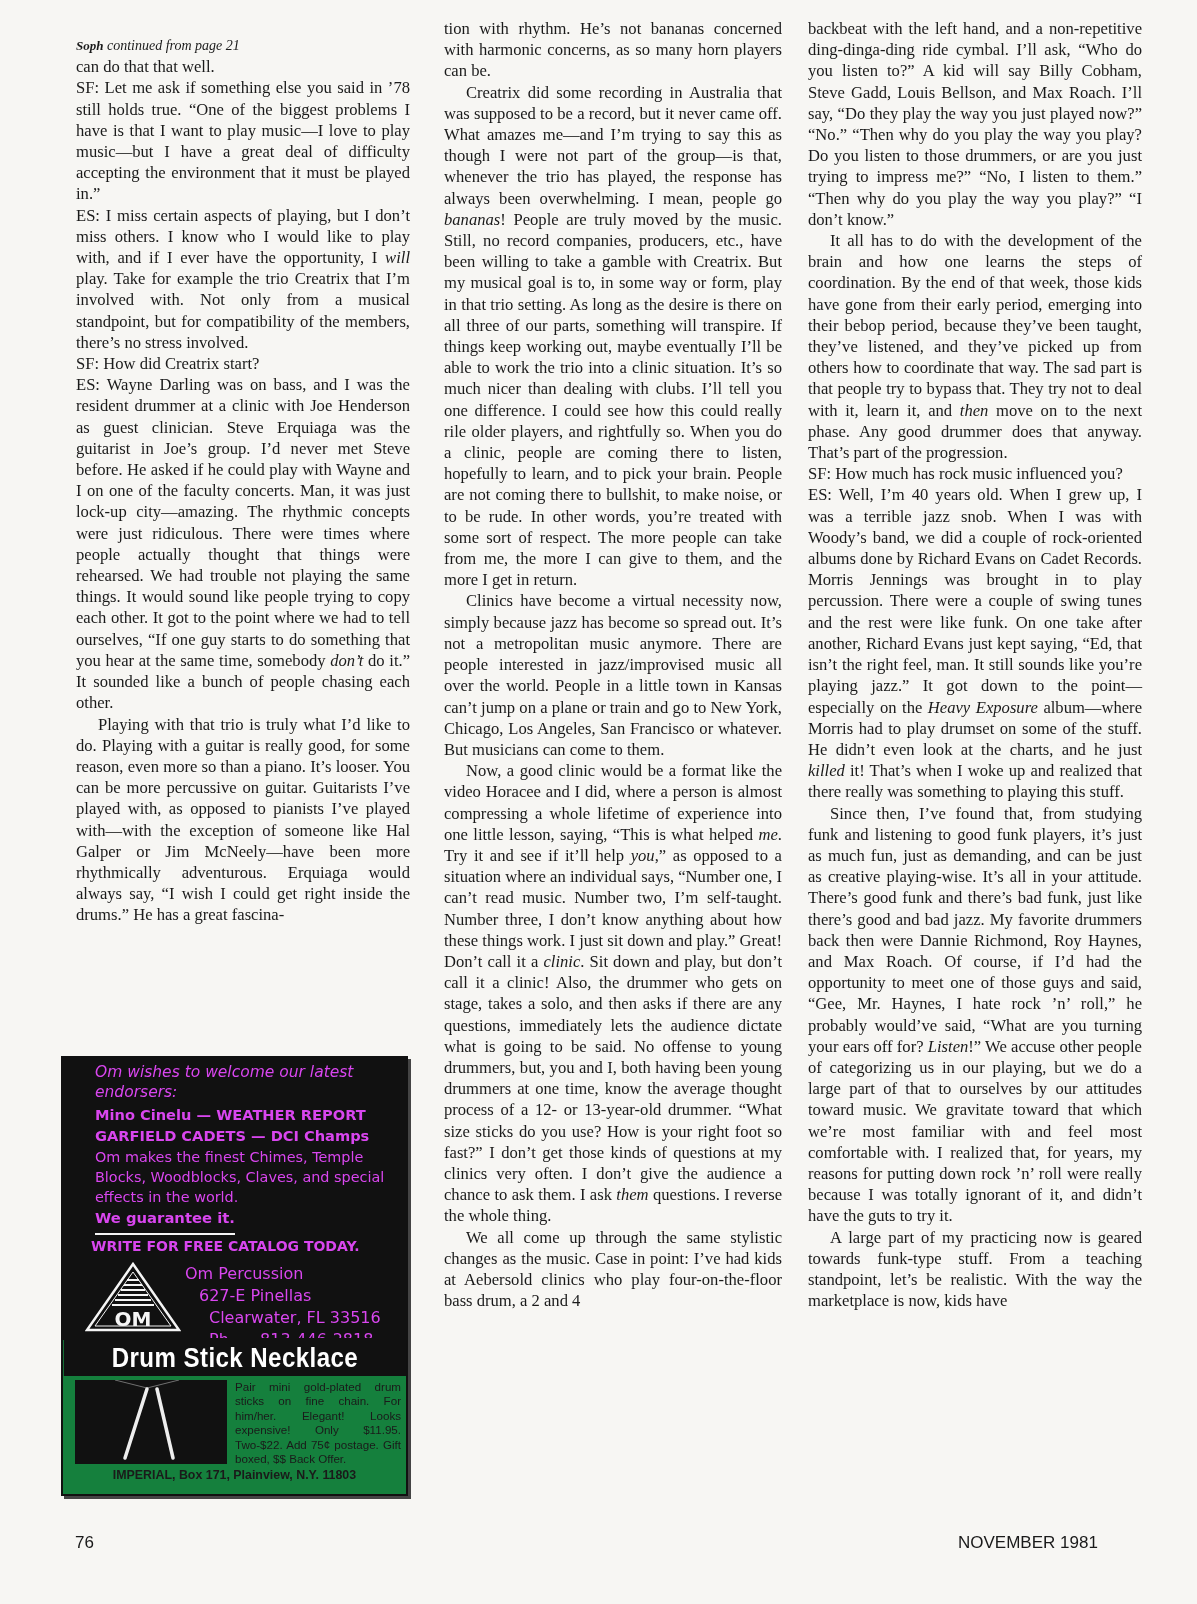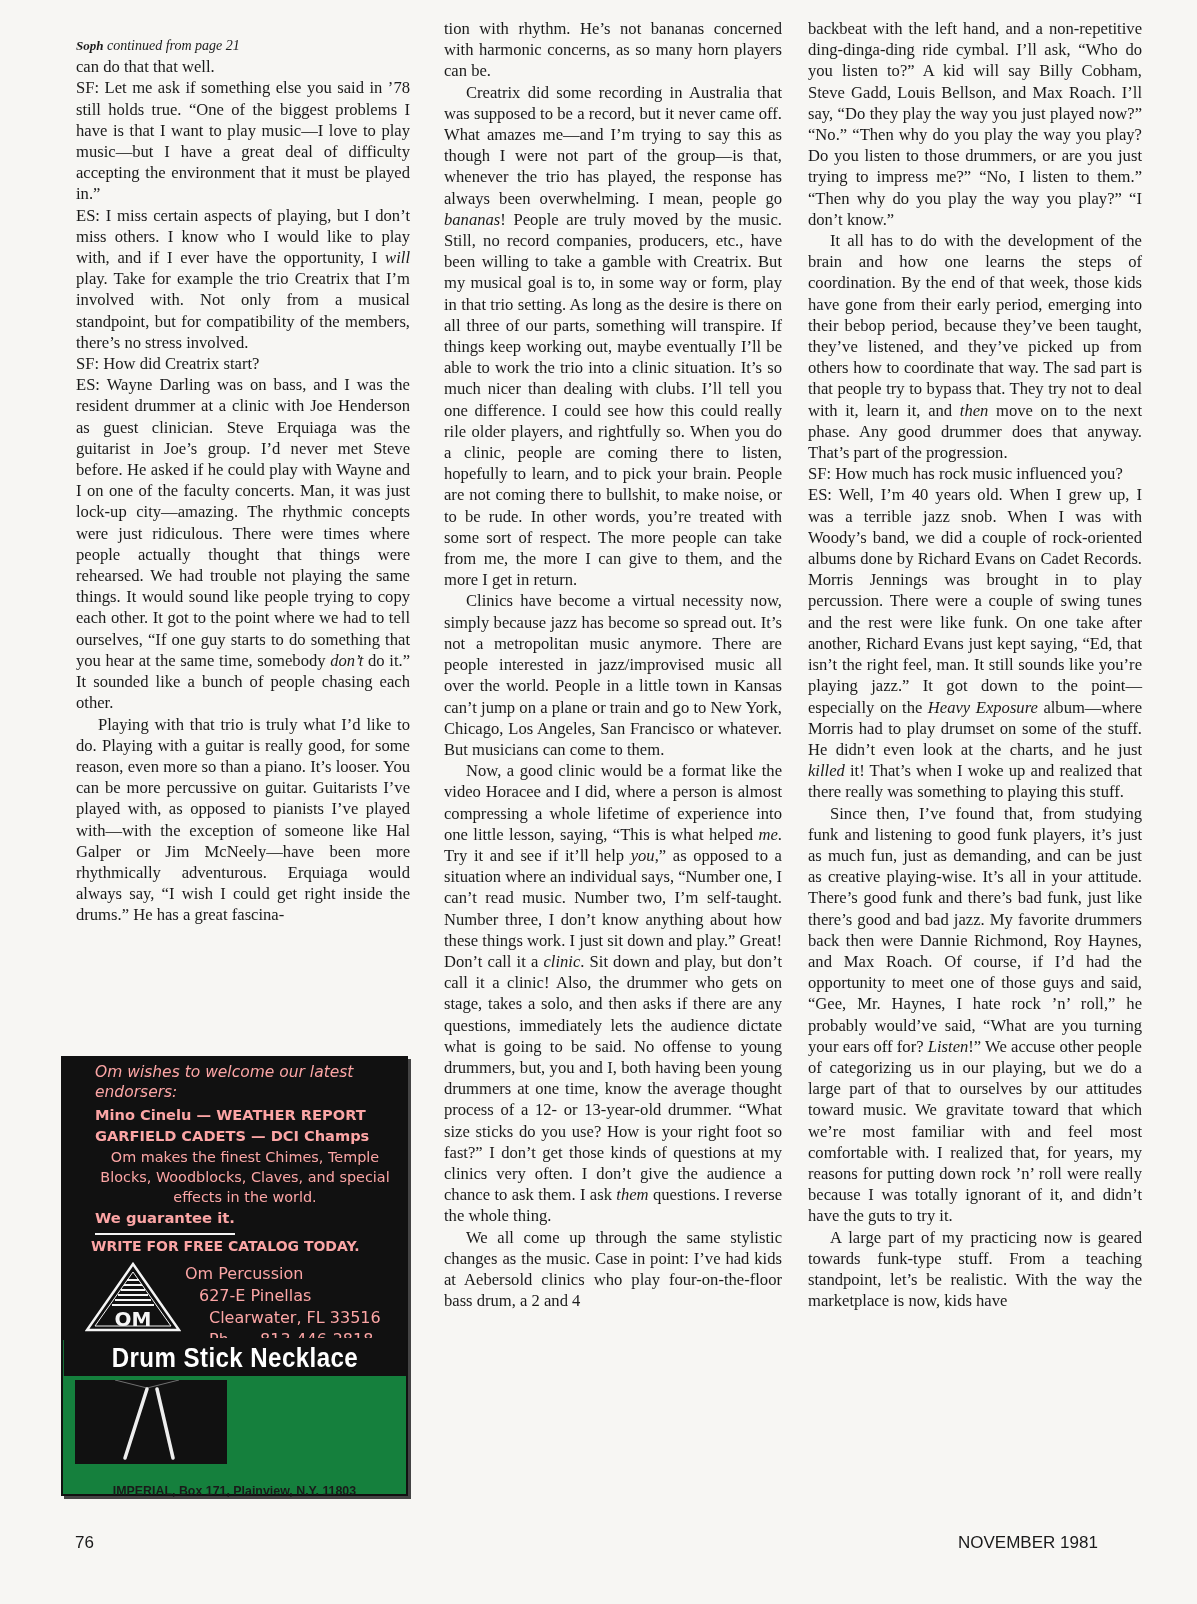--- a/index.html
+++ b/index.html
@@ -6,36 +6,36 @@
   body { width:1197px; height:1604px; background:#f7f6f3; position:relative; overflow:hidden; color:#1a1a1a; }
   .col { position:absolute; top:34px; font-family:"Liberation Serif", serif; font-size:16.6px; line-height:21.2px; text-align:justify; }
   .col p { margin:0; }
   .col p.ind { text-indent:22px; }
   #col1 { left:76px; width:334px; }
   #col2 { left:444px; width:338px; top:18px; }
   #col3 { left:808px; width:334px; top:18px; }
   .spk { font-weight:normal;margin-top:20px; }
   .cont { font-style:italic; font-size:14px; }
   .cont b { font-style:italic; font-size:13px; }
-  .ad-om { position:absolute; left:61px; top:1056px; width:343px; height:278px; background:#111; border:2px solid #111; box-shadow:3px 3px 0 #444; color:#fca5a5; font-family:"DejaVu Sans", sans-serif; }
+  .ad-om { position:absolute; left:61px; top:1056px; width:343px; height:278px; background:#111; border:2px solid #111; box-shadow:3px 3px 0 #444; color:#d946ef; font-family:"DejaVu Sans", sans-serif; }
   .ad-om .t1 { position:absolute; left:32px; top:4px; font-size:15.5px; font-style:italic; line-height:20px; width:300px; }
   .ad-om .t2 { position:absolute; left:32px; top:46px; font-size:14.6px; font-weight:bold; line-height:21px; }
-  .ad-om .t3 { position:absolute; left:32px; top:89px; font-size:14.4px; line-height:20px; width:300px;text-align:center; }
+  .ad-om .t3 { position:absolute; left:32px; top:89px; font-size:14.4px; line-height:20px; width:300px; }
   .ad-om .t4 { position:absolute; left:32px; top:151px; font-size:14.8px; font-weight:bold; border-bottom:2px solid #f5f5f5; padding-bottom:7px; }
   .ad-om .t5 { position:absolute; left:28px; top:180px; font-size:14px; font-weight:bold; }
   .ad-om .addr { position:absolute; left:122px; top:205px; font-size:16px; line-height:22px; }
   .ad-om .addr div:nth-child(2) { padding-left:14px; }
   .ad-om .addr div:nth-child(3) { padding-left:24px; }
   .ad-om .addr div:nth-child(4) { padding-left:24px; }
   .ad-om .logo { position:absolute; left:22px; top:204px; }
   .ad-ds { position:absolute; left:61px; top:1338px; width:343px; height:154px; background:#15803d; border:2px solid #111; box-shadow:3px 3px 0 #444; font-family:"Liberation Sans", sans-serif; }
   .ad-ds .head { background:#111; color:#fff; font-weight:bold; font-size:28px; line-height:36px; text-align:center; letter-spacing:0.5px; transform:scaleX(0.86); transform-origin:center; width:116%; margin-left:-8%; }
   .ad-ds .img { position:absolute; left:12px; top:40px; width:152px; height:84px; background:#111; }
   .ad-ds .desc { position:absolute; left:172px; top:40px; width:166px; font-size:11.6px; line-height:14.4px; text-align:justify; }
-  .ad-ds .foot { position:absolute; left:0; right:0; top:144px; text-align:center; font-size:12.4px; font-weight:bold; }
+  .ad-ds .foot { position:absolute; left:0; right:0; top:128px; text-align:center; font-size:12.4px; font-weight:bold; }
   .folio { position:absolute; top:1533px; font-family:"Liberation Sans", sans-serif; font-size:17px; }
   #pagenum { left:75px; }
   #issue { left:958px; }
 </style>
 </head>
 <body>
 
 <div id="col1" class="col">
   <p><span class="cont"><b>Soph</b> <span>continued from page 21</span></span></p>
   <p>can do that that well.</p>
@@ -94,17 +94,18 @@
 </div>
 
 <div class="ad-ds">
   <div class="head">Drum Stick Necklace</div>
   <svg class="img" viewBox="0 0 152 84">
     <rect width="152" height="84" fill="#111"></rect>
     <path d="M40 0 L72 8 L104 0" stroke="#888" stroke-width="0.8" fill="none"></path>
     <line x1="72" y1="9" x2="50" y2="78" stroke="#eee" stroke-width="3.5" stroke-linecap="round"></line>
     <line x1="82" y1="9" x2="98" y2="78" stroke="#eee" stroke-width="3.5" stroke-linecap="round"></line>
   </svg>
+  <div class="desc">Pair mini gold-plated drum sticks on fine chain. For him/her. Elegant! Looks expensive! Only $11.95. Two-$22. Add 75¢ postage. Gift boxed, $$ Back Offer.</div>
   <div class="foot">IMPERIAL, Box 171, Plainview, N.Y. 11803</div>
 </div>
 
 <div id="pagenum" class="folio">76</div>
 <div id="issue" class="folio">NOVEMBER 1981</div>
 
 </body></html>

